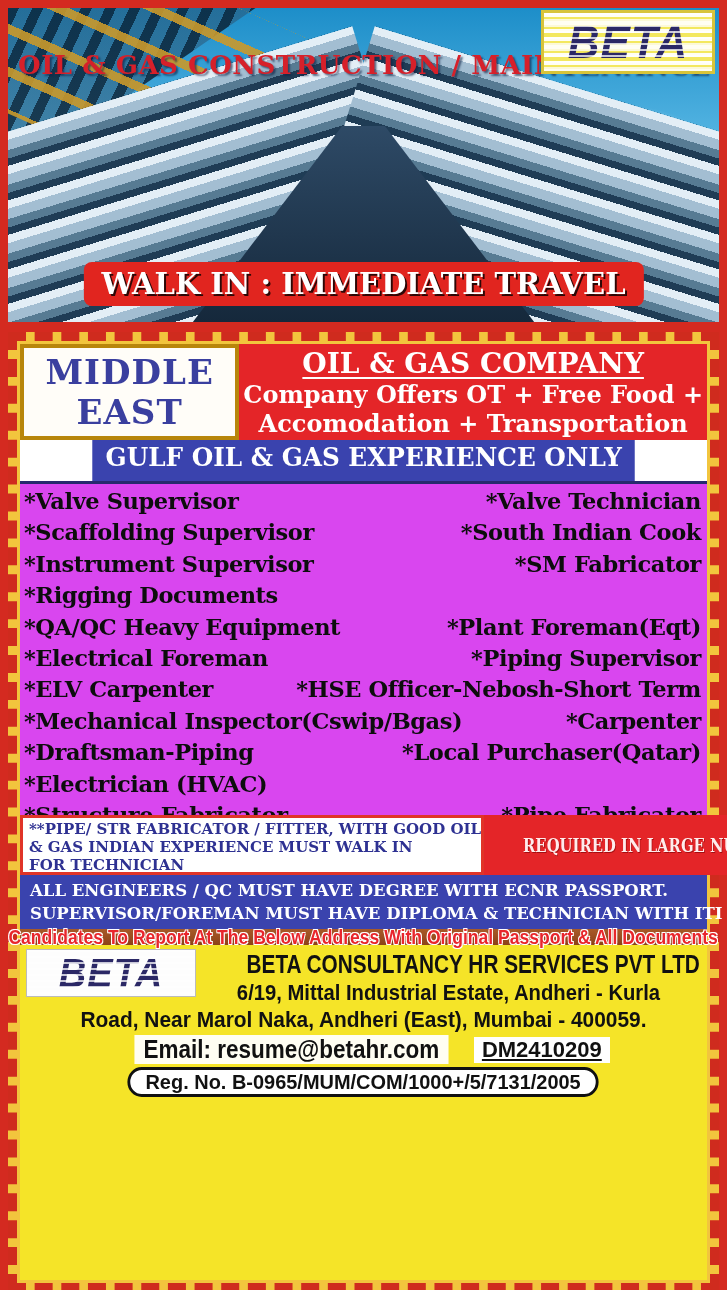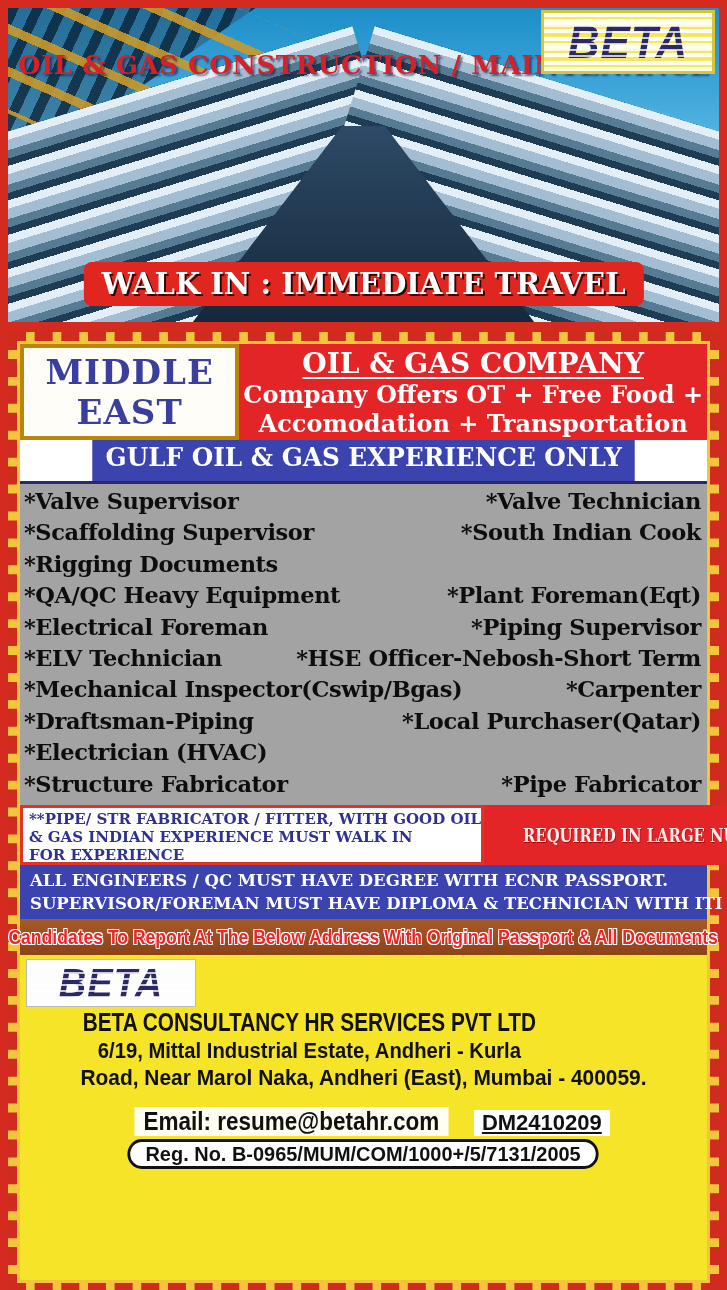--- a/index.html
+++ b/index.html
@@ -76,61 +76,61 @@
     display:flex;flex-direction:column;justify-content:center;padding:2px 4px;box-sizing:border-box;
   }
   .company-title{font-size:28px;font-weight:bold;text-decoration:underline;text-underline-offset:4px;}
   .company-offer{font-size:24px;font-weight:bold;line-height:29px;white-space:nowrap;}
   
   .gulf-band{height:44px;background:#fff;border-bottom:3px solid #262a6e;box-sizing:border-box;
     display:flex;justify-content:center;}
   .gulf-pill{background:#3a43ae;color:#fff;font-weight:bold;font-size:26px;
     padding:2px 14px;transform:scaleX(.95);white-space:nowrap;}
   
-  .jobs{flex:1;background:#a3a3a3;padding:4px 6px 0 4px;overflow:hidden;}
+  .jobs{flex:1;background:#d946ef;padding:4px 6px 0 4px;overflow:hidden;}
   .job-row{display:flex;justify-content:space-between;align-items:baseline;
     height:31.4px;white-space:nowrap;
     font-size:22.5px;font-weight:bold;color:#0d0d0d;letter-spacing:-.4px;}
   
   .note-row{display:flex;height:60px;}
   .fab-note{
     width:472px;background:#fff;border:3px solid #e03428;box-sizing:border-box;
     color:#2e3192;font-weight:bold;font-size:15px;line-height:18px;padding:2px 0 4px 6px;
     white-space:nowrap;
   }
   .req-badge{flex:1;background:#e42528;display:flex;align-items:center;justify-content:center;}
   .req-badge span{color:#ffecec;font-weight:bold;font-size:19px;transform:scaleX(.78);white-space:nowrap;
     text-shadow:1px 1px 0 rgba(120,0,0,.6);}
   
   .degree-band{height:54px;background:#3a43ae;color:#fff;font-weight:bold;
     font-size:16.5px;line-height:23px;padding:4px 0 15px 10px;box-sizing:border-box;white-space:nowrap;}
   
-  .report-band{height:36px;background:linear-gradient(180deg,#a85a28,#8c4218);
+  .report-band{height:16px;background:linear-gradient(180deg,#a85a28,#8c4218);
     display:flex;align-items:center;justify-content:center;}
   .report-band span{
     font-family:"Liberation Sans",sans-serif;font-weight:bold;font-size:19.5px;color:#e8262c;
     transform:scaleX(.9);white-space:nowrap;
     text-shadow:1px 1px 0 #fff,-1px -1px 0 #fff,1px -1px 0 #fff,-1px 1px 0 #fff;
   }
   
   .footer{flex:1;background:#f5e428;padding:4px 6px;box-sizing:border-box;
     font-family:"Liberation Sans",sans-serif;}
-  .footer-top{display:flex;align-items:flex-start;flex-direction:column;}
+  .footer-top{display:flex;align-items:flex-start;}
   .beta-logo-foot{
     position:relative;width:168px;height:46px;background:#fdfdfd;border:1px solid #bbb;
     display:flex;align-items:center;justify-content:center;overflow:hidden;flex:none;
   }
   .beta-logo-foot .beta-word{font-size:38px;}
   .footer-right{flex:1;text-align:center;overflow:hidden;}
   .company-name{font-weight:900;font-size:26px;color:#111;transform:scaleX(.8);transform-origin:center;
     white-space:nowrap;letter-spacing:0;}
   .addr1{font-weight:bold;font-size:22px;color:#111;transform:scaleX(.92);transform-origin:center;white-space:nowrap;}
   .addr2{text-align:center;font-weight:bold;font-size:22px;color:#111;transform:scaleX(.95);
     transform-origin:center;white-space:nowrap;margin-top:1px;}
-  .email-row{display:flex;justify-content:center;align-items:flex-end;gap:8px;margin-top:16px;}
+  .email-row{display:flex;justify-content:center;align-items:center;gap:8px;margin-top:2px;}
   .email-text{background:#fffef2;padding:0 10px;font-weight:900;font-size:25px;color:#111;
     transform:scaleX(.9);transform-origin:center;white-space:nowrap;}
   .ref-code{background:#fff;padding:0 8px;font-weight:900;font-size:22px;color:#111;
     text-decoration:underline;white-space:nowrap;}
   .reg-row{display:flex;justify-content:center;margin-top:3px;}
   .reg-pill{border:3px solid #111;border-radius:16px;background:#fff;padding:0 16px;
     font-weight:900;font-size:21px;color:#111;transform:scaleX(.95);white-space:nowrap;}
 </style>
 </head>
 <body>
@@ -177,32 +177,36 @@
       <div class="jobs">
         <div class="job-row">
             <span>*Valve Supervisor</span>
             <span>*Valve Technician</span>
           </div>
         <div class="job-row">
             <span>*Scaffolding Supervisor</span>
             <span>*South Indian Cook</span>
           </div>
         <div class="job-row">
+            <span>*Instrument Supervisor</span>
+            <span>*SM Fabricator</span>
+          </div>
+        <div class="job-row">
             <span>*Rigging Documents</span>
           </div>
         <div class="job-row">
             <span>*QA/QC Heavy Equipment</span>
             <span>*Plant Foreman(Eqt)</span>
           </div>
         <div class="job-row">
             <span>*Electrical Foreman</span>
             <span>*Piping Supervisor</span>
           </div>
         <div class="job-row">
-            <span>*ELV Technician</span>
+            <span>*ELV Carpenter</span>
             <span>*HSE Officer-Nebosh-Short Term</span>
           </div>
         <div class="job-row">
             <span>*Mechanical Inspector(Cswip/Bgas)</span>
             <span>*Carpenter</span>
           </div>
         <div class="job-row">
             <span>*Draftsman-Piping</span>
             <span>*Local Purchaser(Qatar)</span>
           </div>
@@ -213,21 +217,21 @@
             <span>*Structure Fabricator</span>
             <span>*Pipe  Fabricator</span>
           </div>
 
       </div>
 
       <div class="note-row">
         <div class="fab-note">
           <div>**PIPE/ STR FABRICATOR / FITTER,   WITH GOOD OIL</div>
           <div>&amp; GAS INDIAN    EXPERIENCE MUST WALK IN</div>
-          <div>FOR EXPERIENCE</div>
+          <div>FOR TECHNICIAN</div>
         </div>
         <div class="req-badge">
           <span>REQUIRED IN LARGE NUMBERS</span>
         </div>
       </div>
 
       <div class="degree-band">
         <div>ALL  ENGINEERS / QC MUST HAVE DEGREE WITH ECNR PASSPORT.</div>
         <div>SUPERVISOR/FOREMAN MUST HAVE DIPLOMA &amp; TECHNICIAN WITH ITI /SSC</div>
       </div>

